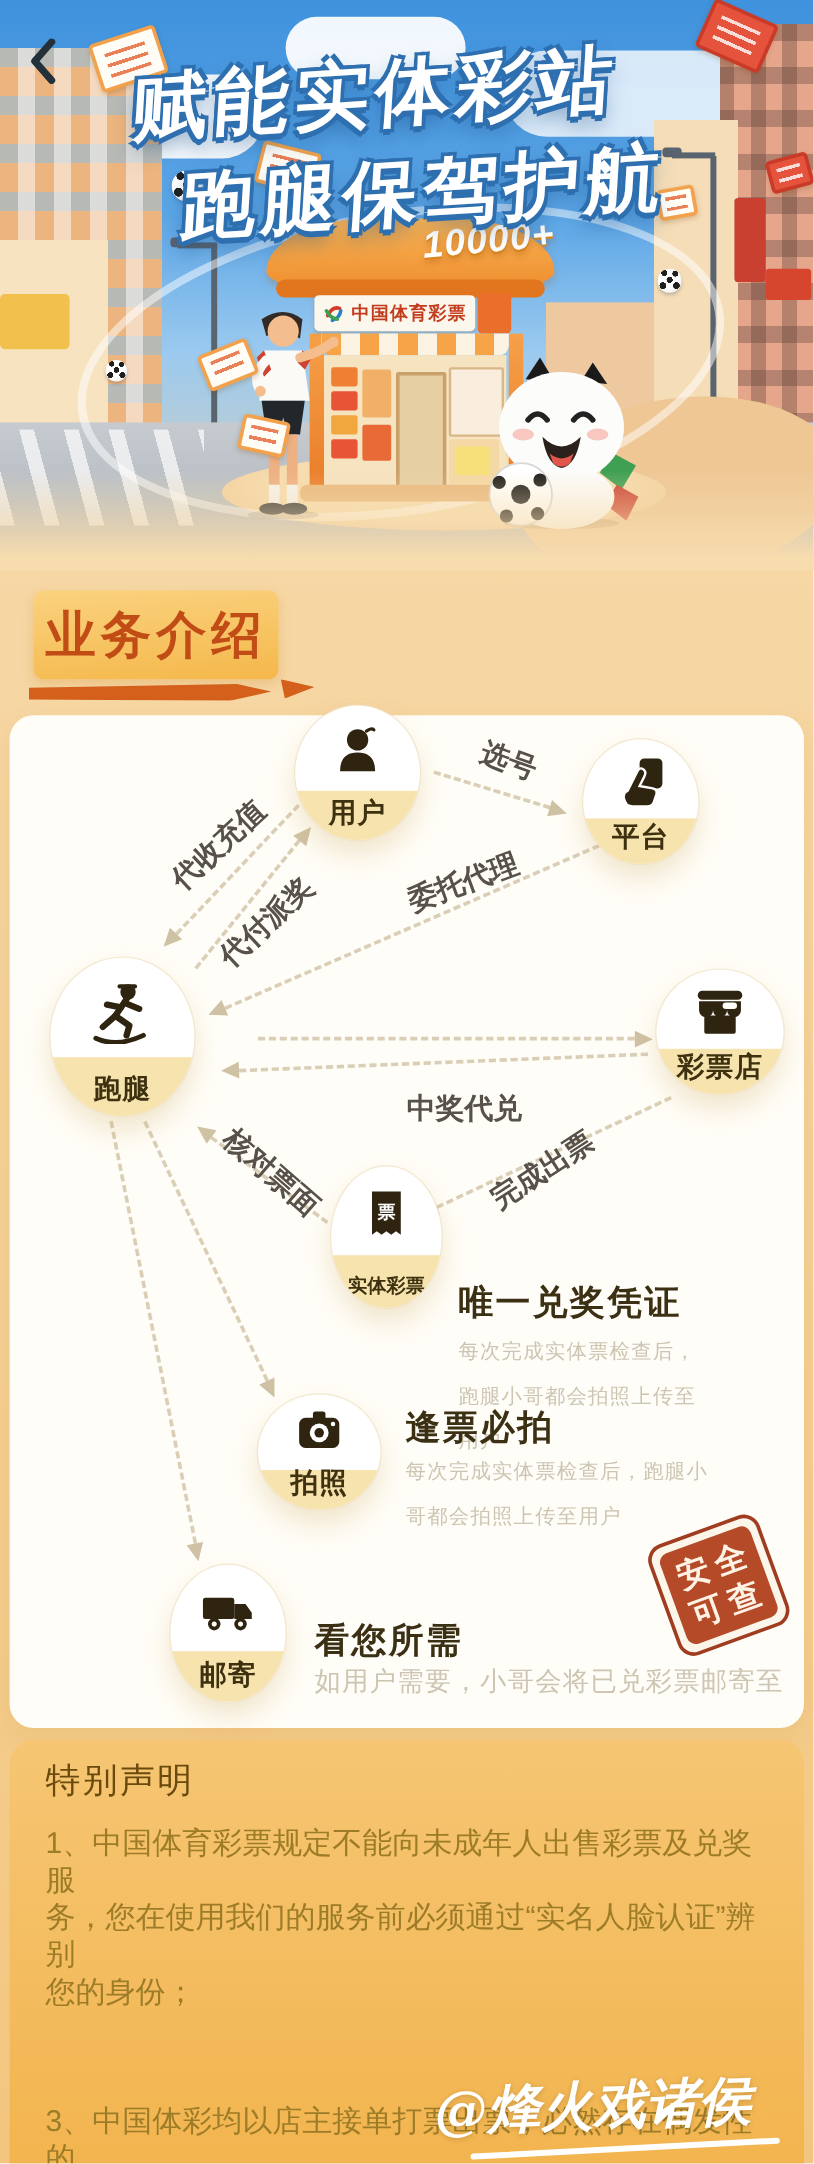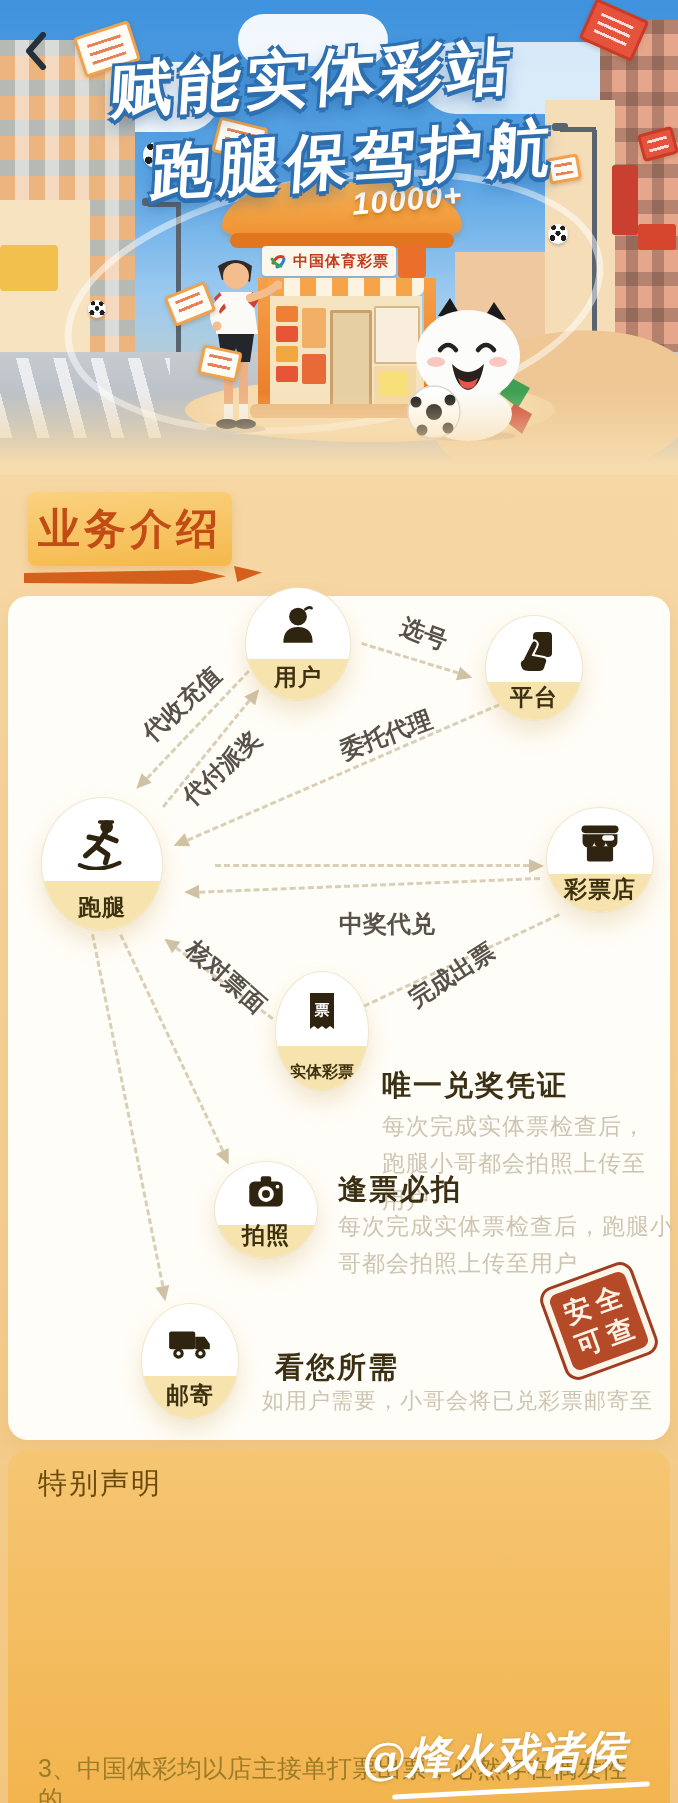--- a/index.html
+++ b/index.html
@@ -94,21 +94,21 @@
   .node .band{position:absolute;left:0;right:0;bottom:0;height:37%;background:#f7e3ae;}
   .node .icon{position:absolute;left:0;right:0;top:7%;height:54%;display:flex;align-items:center;justify-content:center;}
   .node .label{position:absolute;left:0;right:0;bottom:7px;text-align:center;font-weight:bold;
         color:#3d3110;font-size:23px;letter-spacing:1px;}
   .node .label.small{font-size:16px;letter-spacing:0;margin-top:16px;}
   .edge{position:absolute;height:0;border-top:3px dashed #dacfb6;transform-origin:0 0;}
   .edge .head{position:absolute;right:-6px;top:-8px;width:0;height:0;
         border-left:15px solid #cfc2a4;border-top:7px solid transparent;border-bottom:7px solid transparent;}
   .edge-label{position:absolute;font-weight:bold;color:#57514a;font-size:24px;white-space:nowrap;}
   .feat-title{position:absolute;font-size:29px;font-weight:bold;color:#3c3014;letter-spacing:2px;white-space:nowrap;}
-  .feat-desc{position:absolute;font-size:23px;line-height:37px;color:#cdc5b2;letter-spacing:1px;white-space:nowrap;}
+  .feat-desc{position:absolute;font-size:17px;line-height:37px;color:#cdc5b2;letter-spacing:1px;white-space:nowrap;}
   .feat-desc.tight{font-size:22px;line-height:33px;}
   
   #stamp{position:absolute;left:550px;top:1272px;width:98px;height:98px;transform:rotate(-20deg);
         background:#fbf5ea;border:3px solid #a03c20;border-radius:14px;box-sizing:border-box;padding:6px;}
   #stamp .inner{width:100%;height:100%;background:#b54a28;border-radius:8px;display:flex;flex-direction:column;
         align-items:center;justify-content:center;}
   #stamp .inner div{font-size:27px;font-weight:bold;color:#fdf2e4;letter-spacing:6px;line-height:34px;
         text-indent:6px;}
 
   
@@ -398,34 +398,39 @@
       <div>跑腿小哥都会拍照上传至</div>
       <div>用户</div>
     </div>
 
   <div class="feat-title" style="left:338px;top:1170px;">逢票必拍</div>
   <div class="feat-desc" style="left:338px;top:1208px;">
       <div>每次完成实体票检查后，跑腿小</div>
       <div>哥都会拍照上传至用户</div>
     </div>
 
-  <div class="feat-title" style="left:262px;top:1348px;margin-left:13px;">看您所需</div>
+  <div class="feat-title" style="left:262px;top:1348px;">看您所需</div>
   <div class="feat-desc tight" style="left:262px;top:1384px;">
       <div>如用户需要，小哥会将已兑彩票邮寄至</div>
     </div>
 
   <div id="stamp">
     <div class="inner">
       <div>安全</div>
       <div>可查</div>
     </div>
   </div>
 
   <div id="statement"></div>
   <div id="statement-title">特别声明</div>
+  <div class="stmt-p" style="top:1521px;">
+      <div>1、中国体育彩票规定不能向未成年人出售彩票及兑奖服</div>
+      <div>务，您在使用我们的服务前必须通过“实名人脸认证”辨别</div>
+      <div>您的身份；</div>
+    </div>
   <div class="stmt-p" style="top:1753px;">
       <div>3、中国体彩均以店主接单打票出票，必然存在偶发性的</div>
     </div>
 
   <div id="watermark">@烽火戏诸侯</div>
   <div id="watermark-line"></div>
 
 </div>
 
 </body></html>

